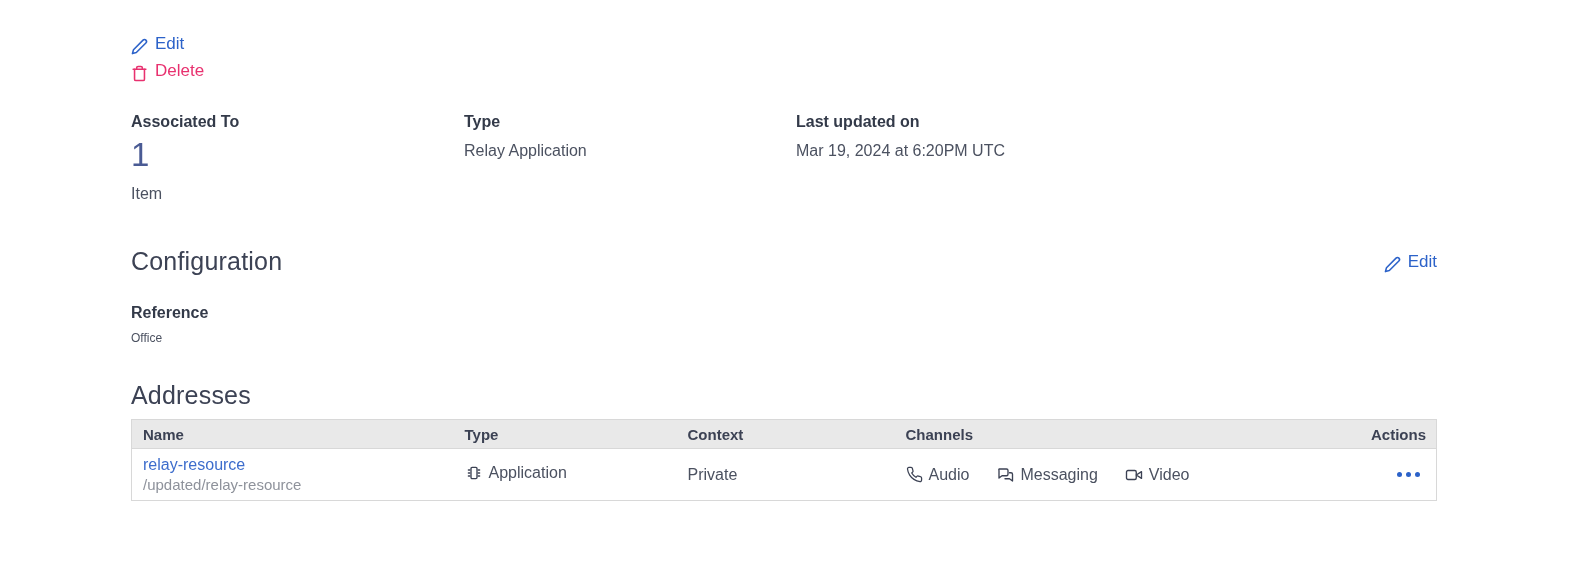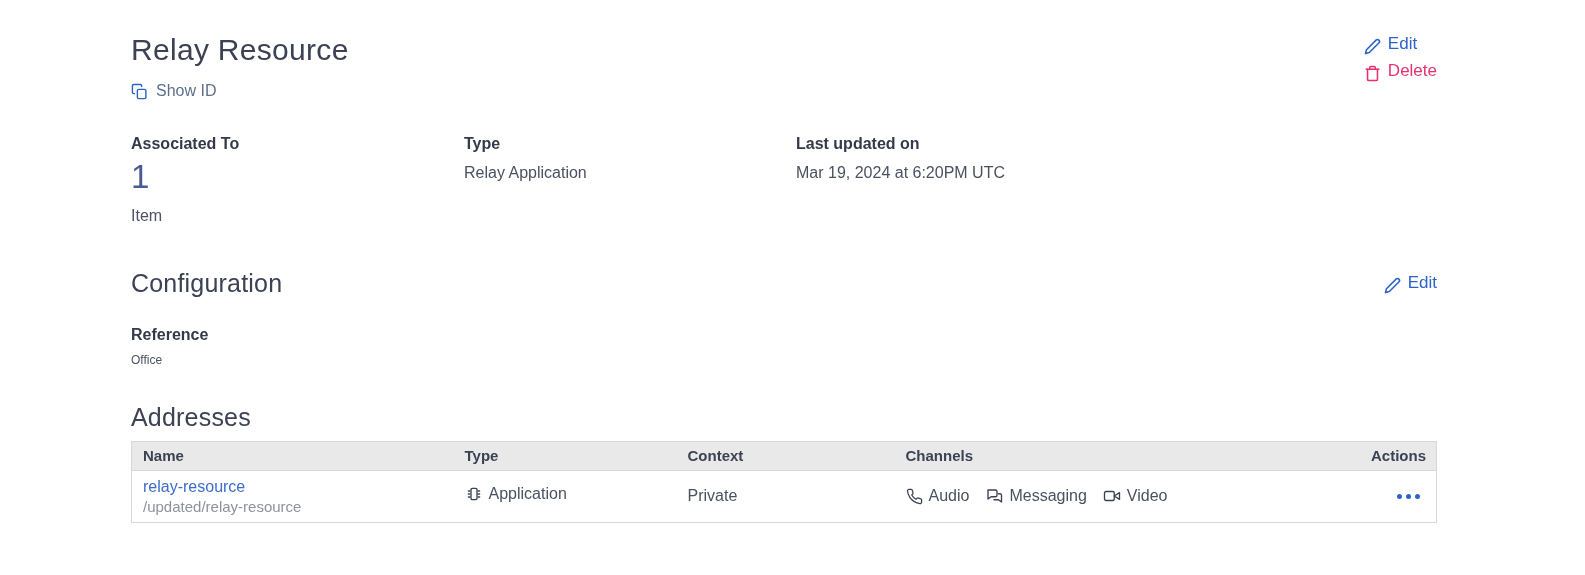--- a/index.html
+++ b/index.html
@@ -88,48 +88,36 @@
     vertical-align: middle;
     font-size: 16px;
     color: #4b5160;
     border-top: 1px solid #d8d8d8;
     padding: 0;
   }
   table.addresses tbody td.first { padding-left: 11px; }
   .cell-name-link { font-size: 16px; color: #3d6dcc; text-decoration: none; cursor: pointer; display: inline-block; }
   .cell-name-path { font-size: 15px; color: #8e929b; margin-top: 2px; }
   .type-cell, .channel-item { display: inline-flex; align-items: center; gap: 6px; }
-  .channels-cell { display: flex; align-items: center; gap: 16px; }
+  .channels-cell { display: flex; align-items: center; gap: 27px; }
   .icon { display: inline-flex; align-items: center; justify-content: center; flex: none; }
   .more-btn {
     background: none; border: none; cursor: pointer;
     display: flex; gap: 4px; align-items: center;
     margin-left: auto; margin-right: 12px; padding: 4px;
   }
   .more-btn i { width: 5px; height: 5px; border-radius: 50%; background: #2c62c9; display: block; }
   td.actions-cell { text-align: right; }
 </style>
 </head>
 <body>
 
 <div class="container">
 
   <div class="page-header">
-    <div>
-      <div class="page-title">Relay Resource</div>
-      <a class="show-id">
-        <span class="icon">
-          <svg width="17" height="17" viewBox="0 0 24 24" fill="none" stroke="#2c62c9" stroke-width="2" stroke-linecap="round" stroke-linejoin="round">
-            <rect x="9" y="9" width="12" height="13" rx="2"></rect>
-            <path d="M5 15H4a2 2 0 0 1-2-2V4a2 2 0 0 1 2-2h9a2 2 0 0 1 2 2v1"></path>
-          </svg>
-        </span>
-        <span>Show ID</span>
-      </a>
-    </div>
 
     <div class="header-actions">
       <a class="action-link blue">
         <span class="icon">
           <svg width="17" height="17" viewBox="0 0 24 24" fill="none" stroke="#2c62c9" stroke-width="2.2" stroke-linecap="round" stroke-linejoin="round">
             <path d="M17 3a2.828 2.828 0 1 1 4 4L7.5 20.5 2 22l1.5-5.5L17 3z"></path>
           </svg>
         </span>
         <span>Edit</span>
       </a>

